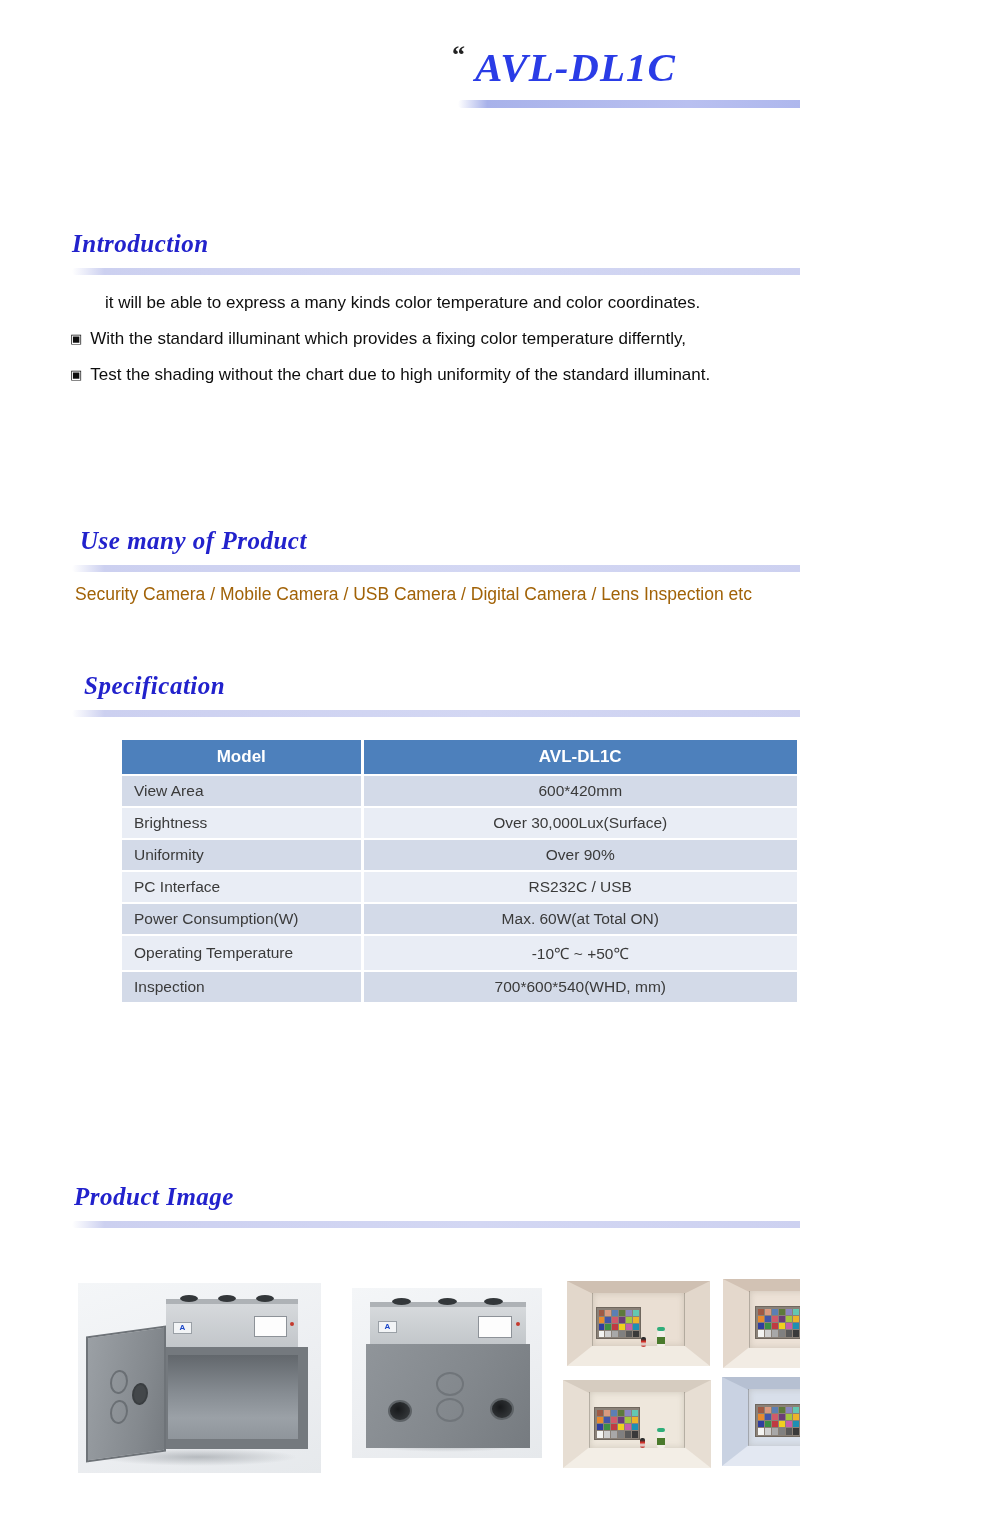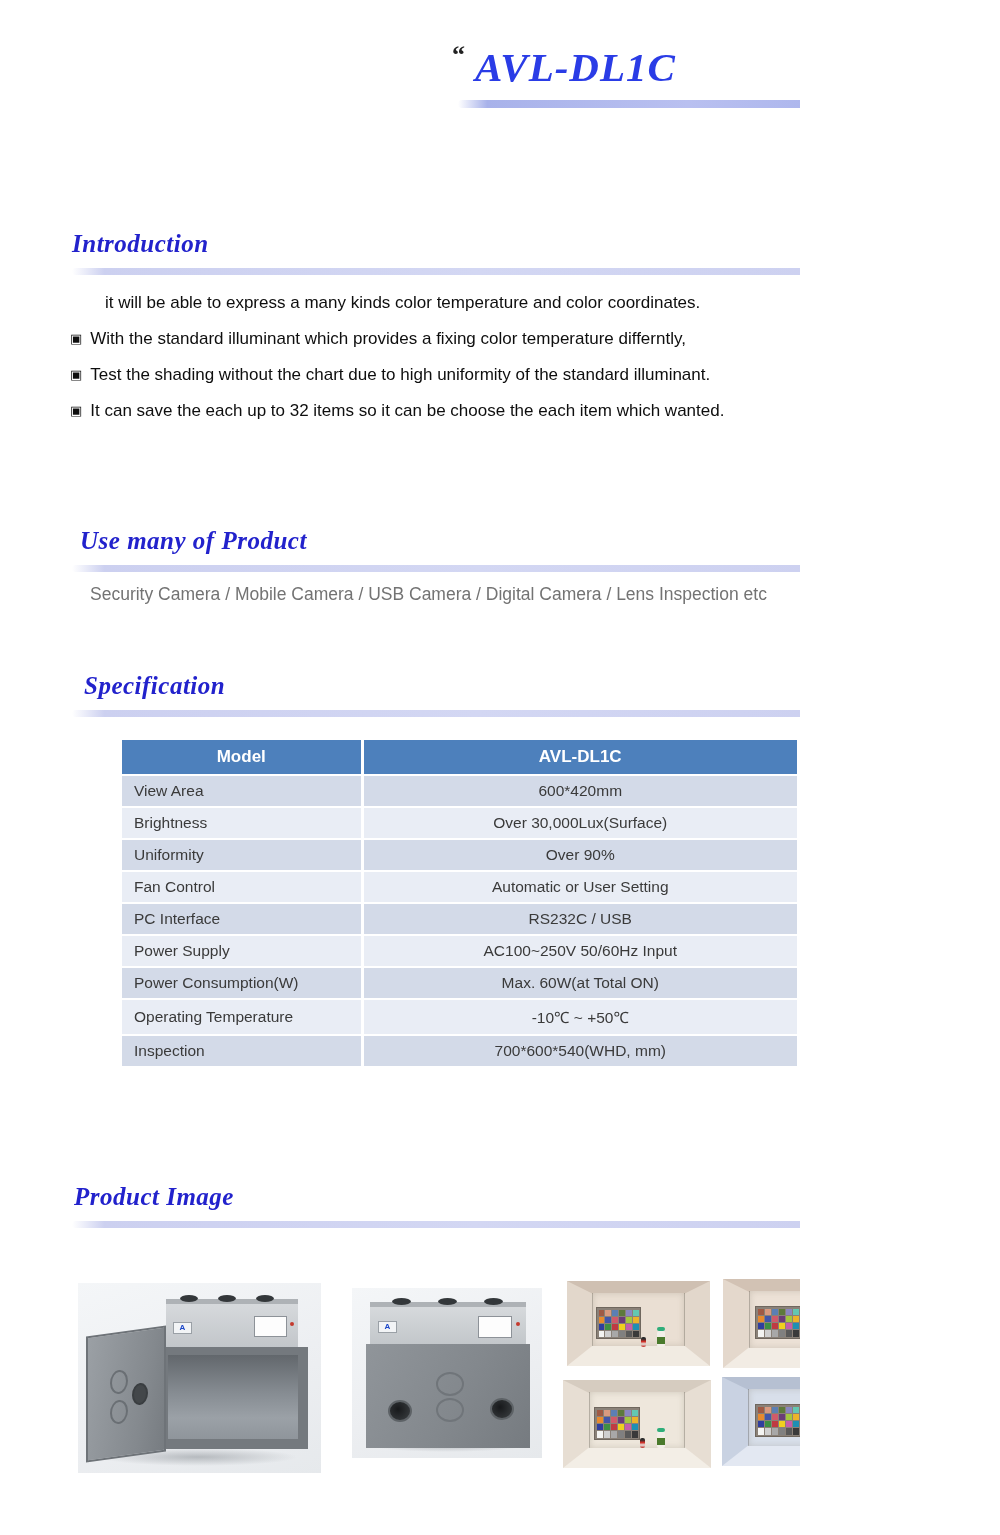--- a/index.html
+++ b/index.html
@@ -25,21 +25,21 @@
   .sec-bar{position:absolute;left:72px;width:810px;height:7px;border-radius:4px;
            background:linear-gradient(90deg,rgba(204,208,240,0) 0%,#ccd0f0 4%,#d3d7f3 50%,#ccd0f0 96%,rgba(204,208,240,0) 100%);}
 
   
   #bullets{position:absolute;left:70px;top:292px;width:860px;font-size:17px;color:#0e0e0e;}
   .b-line{margin-bottom:14px;line-height:22px;white-space:nowrap;}
   .b-line .mark{font-size:13px;margin-right:8px;vertical-align:1px;}
   .b-line.indent{padding-left:35px;}
 
   
-  #usefield-text{position:absolute;left:90px;top:584px;font-size:17.5px;color:#737373;white-space:nowrap;}
+  #usefield-text{position:absolute;left:75px;top:584px;font-size:17.5px;color:#a16207;white-space:nowrap;}
 
   
   #spec-table{position:absolute;left:119px;top:738px;border-collapse:separate;border-spacing:3px 2px;}
   #spec-table th{width:248px;height:30px;background:#4d80bc;color:#fff;font-weight:bold;
                  font-size:17px;text-align:center;padding:2px 0;}
   #spec-table th.wide{width:459px;}
   #spec-table td{font-size:15.5px;color:#3a3a3a;padding:6px 0;}
   #spec-table td.lbl{padding-left:12px;text-align:left;}
   #spec-table td.val{text-align:center;}
   #spec-table tbody tr:nth-child(odd) td{background:#d3dae8;}
@@ -106,23 +106,20 @@
   <div id="bullets">
     <div class="b-line indent">
       <span>it will be able to express a many kinds color temperature and color coordinates.</span>
     </div>
     <div class="b-line">
       <span class="mark">▣</span><span>With the standard illuminant which provides a fixing color temperature differntly,</span>
     </div>
     <div class="b-line">
       <span class="mark">▣</span><span>Test the shading without the chart due to high uniformity of the standard illuminant.</span>
     </div>
-    <div class="b-line">
-      <span class="mark">▣</span><span>It can save the each up to 32 items so it can be choose the each item which wanted.</span>
-    </div>
   </div>
 
   <div class="sec-head" style="left:80px;top:527px;">Use many of Product</div>
   <div class="sec-bar" style="top:565px;"></div>
   <div id="usefield-text">Security Camera / Mobile Camera / USB Camera / Digital Camera / Lens Inspection etc</div>
 
   <div class="sec-head" style="left:84px;top:672px;">Specification</div>
   <div class="sec-bar" style="top:710px;"></div>
 
   <table id="spec-table">
@@ -139,30 +136,22 @@
       </tr>
       <tr>
         <td class="lbl">Brightness</td>
         <td class="val">Over 30,000Lux(Surface)</td>
       </tr>
       <tr>
         <td class="lbl">Uniformity</td>
         <td class="val">Over 90%</td>
       </tr>
       <tr>
-        <td class="lbl">Fan Control</td>
-        <td class="val">Automatic or User Setting</td>
-      </tr>
-      <tr>
         <td class="lbl">PC Interface</td>
         <td class="val">RS232C / USB</td>
-      </tr>
-      <tr>
-        <td class="lbl">Power Supply</td>
-        <td class="val">AC100~250V 50/60Hz Input</td>
       </tr>
       <tr>
         <td class="lbl">Power Consumption(W)</td>
         <td class="val">Max. 60W(at Total ON)</td>
       </tr>
       <tr>
         <td class="lbl">Operating Temperature</td>
         <td class="val">-10℃ ~ +50℃</td>
       </tr>
       <tr>

